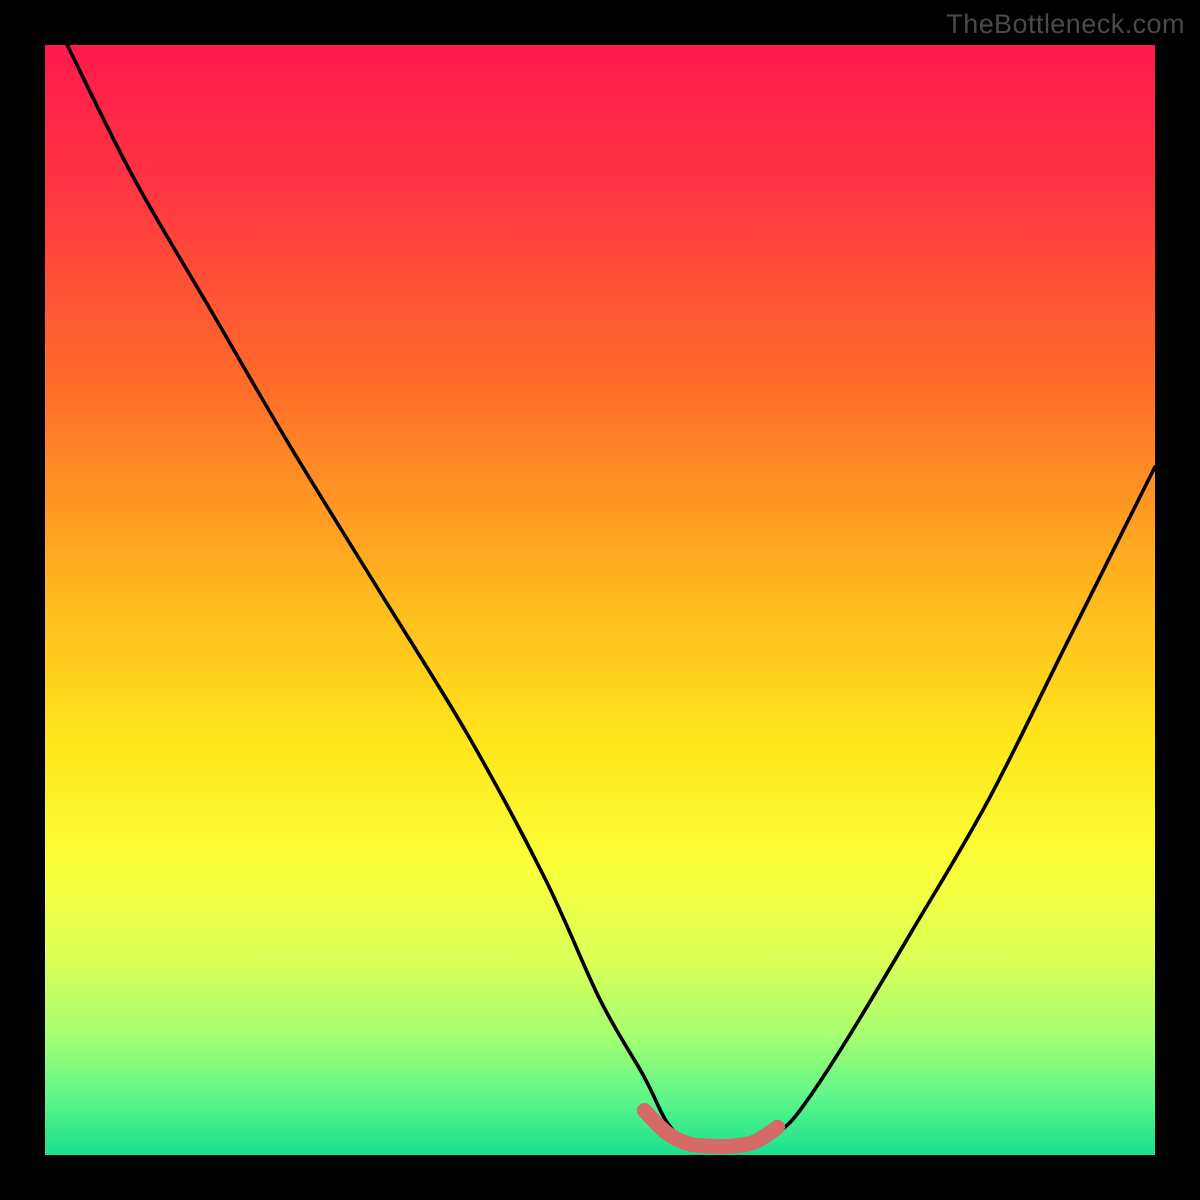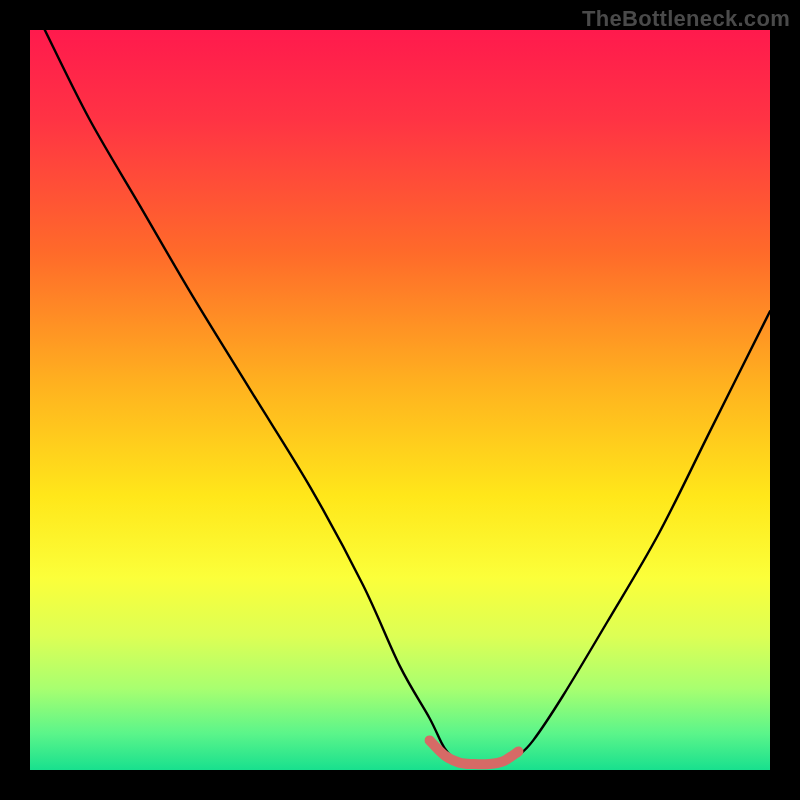--- a/index.html
+++ b/index.html
@@ -15,22 +15,22 @@
     position: relative;
     width: 800px;
     height: 800px;
     background: #000;
   }
   .watermark {
     position: absolute;
     top: 6px;
     right: 10px;
     color: #4a4a4a;
-    font-size: 22px;
-    font-weight: bold;
+    font-size: 18px;
+    font-weight: normal;
     letter-spacing: 0.3px;
     z-index: 10;
   }
   .plot {
     position: absolute;
     left: 30px;
     top: 30px;
     width: 740px;
     height: 740px;
     overflow: hidden;

